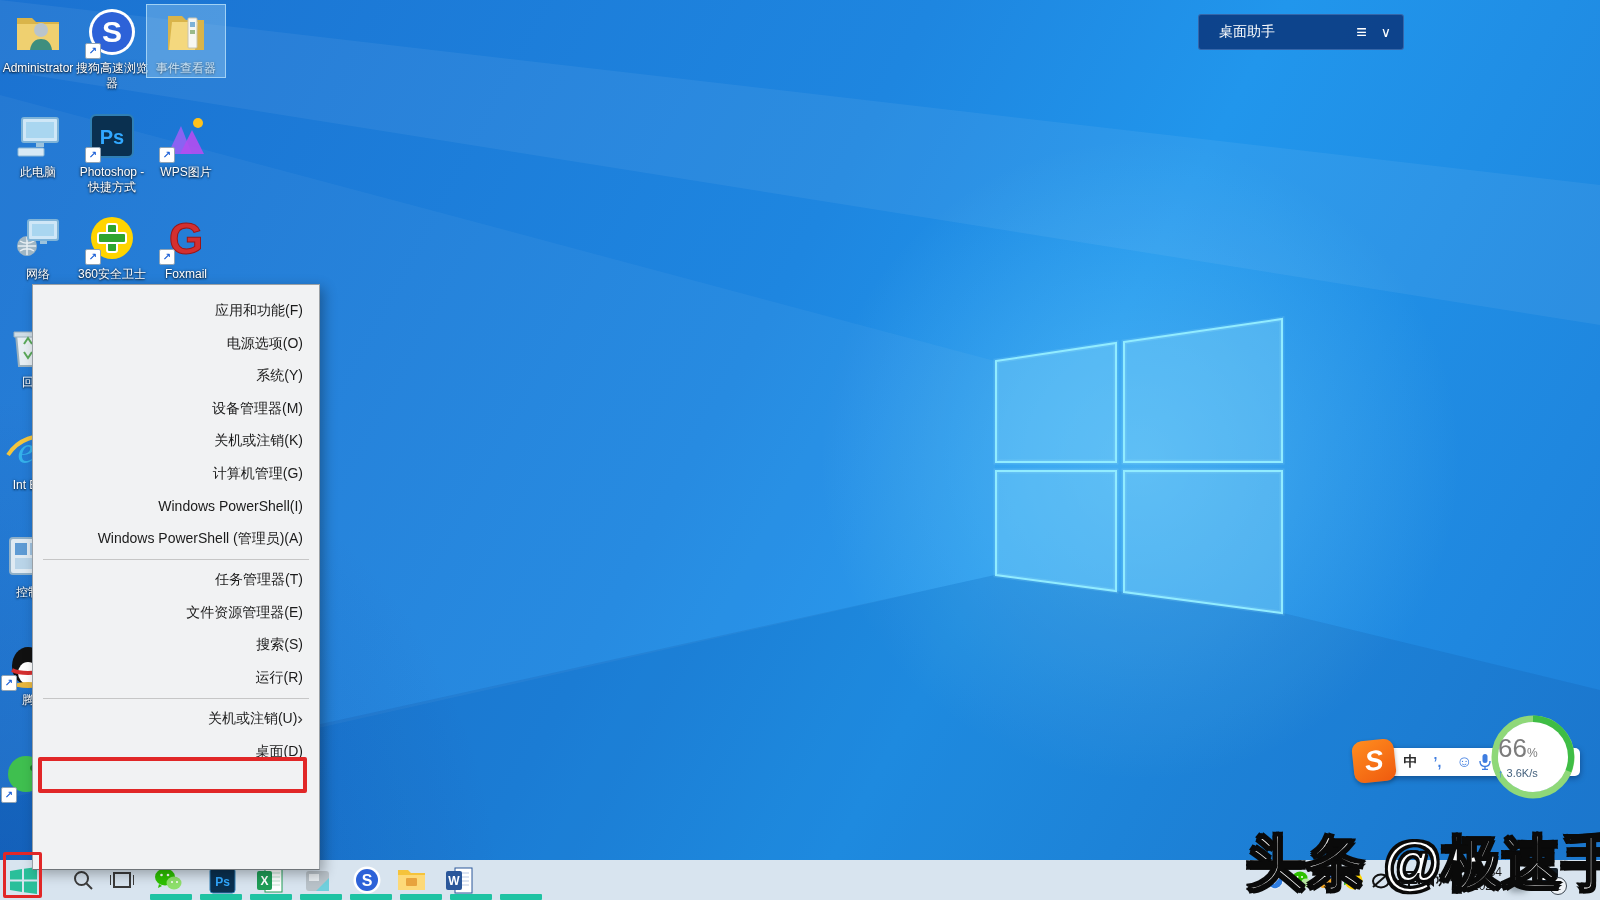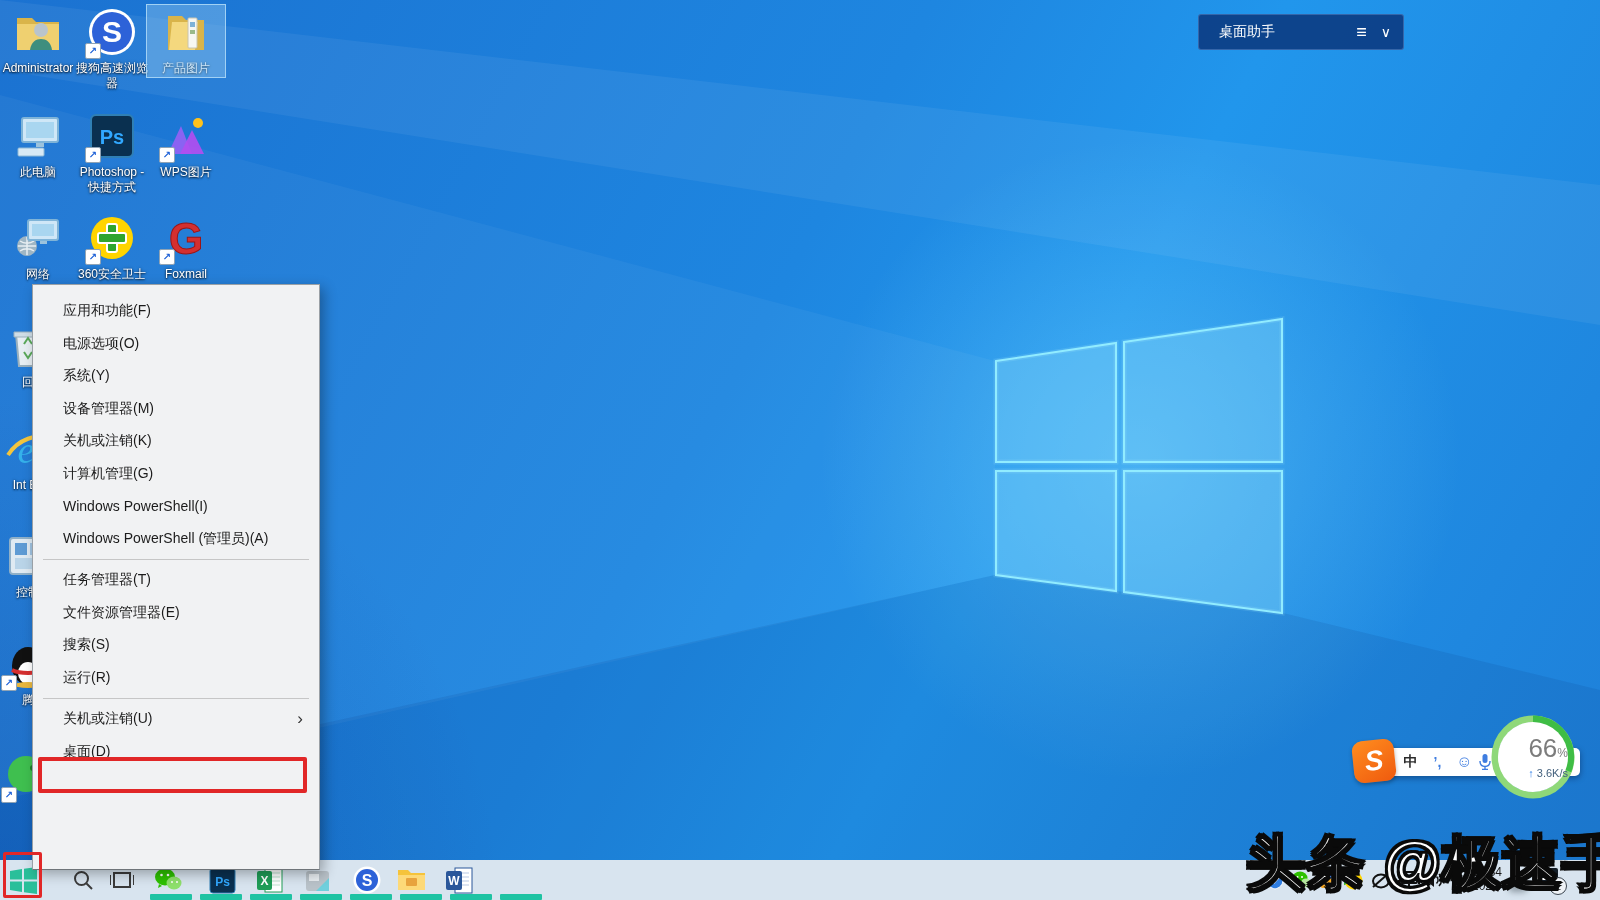--- a/index.html
+++ b/index.html
@@ -18,21 +18,21 @@
   .dicon .lbl{margin-top:5px;font-size:12px;line-height:15px;color:#fff;
     text-shadow:0 1px 2px rgba(0,0,0,.8),0 0 3px rgba(0,0,0,.5);word-break:break-all;}
   .dicon.selected::before{content:"";position:absolute;left:-2px;right:-2px;top:-4px;bottom:-2px;
     background:rgba(140,196,238,.45);border:1px solid rgba(175,218,248,.85);}
   .dicon.partial{width:56px;}
   .shortcut{position:absolute;left:-3px;bottom:-3px;width:14px;height:14px;background:#fff;
     border:1px solid #8fa3b5;border-radius:2px;font-size:10px;line-height:13px;font-weight:bold;color:#1b5fd6;text-align:center;}
   
   .winx{position:absolute;left:32px;top:284px;width:288px;height:586px;box-sizing:border-box;
     background:#f1f2f3;border:1px solid #9aa0a5;border-bottom-color:#6f7478;
-    box-shadow:4px 4px 12px rgba(0,0,0,.3);z-index:30;padding-top:10px;}
+    box-shadow:4px 4px 12px rgba(0,0,0,.3);z-index:30;padding-top:10px;text-align:right;}
   .mi{height:32.5px;display:flex;align-items:center;padding:0 16px 0 30px;font-size:14px;color:#1b1b1b;}
   .mi .mi-label{flex:1;}
   .mi .chev{font-size:17px;color:#333;}
   .msep{height:9px;position:relative;}
   .msep::after{content:"";position:absolute;left:10px;right:10px;top:4px;border-top:1px solid #c6c6c6;}
   
   .annotation{position:absolute;box-sizing:border-box;border:4px solid #e12727;border-radius:2px;z-index:40;pointer-events:none;}
   .run-annotation{left:38px;top:757px;width:269px;height:36px;}
   .start-annotation{left:3px;top:852px;width:39px;height:46px;border-width:3px;}
   
@@ -57,21 +57,21 @@
     background:linear-gradient(150deg,#ff8d1f,#ef5a0e);transform:rotate(-6deg);
     color:#fff;font-weight:bold;font-style:italic;font-size:28px;line-height:42px;text-align:center;
     box-shadow:0 2px 4px rgba(0,0,0,.3);}
   .sg-it{width:25px;text-align:center;color:#3f7de0;font-weight:bold;font-size:14px;}
   .sg-it.dark{color:#2b2b2b;}
   .sg-sq{display:inline-grid;grid-template-columns:7px 7px;grid-gap:2px;margin-left:6px;}
   .sg-sq i{width:7px;height:7px;background:#3f7de0;border-radius:1px;}
   
   .netbadge{position:absolute;left:1491px;top:715px;width:84px;height:84px;z-index:21;}
   .netbadge .inner{position:absolute;left:7px;top:7px;width:70px;height:70px;border-radius:50%;background:#fff;
-    display:flex;flex-direction:column;align-items:flex-end;justify-content:center;}
+    display:flex;flex-direction:column;align-items:flex-start;justify-content:center;}
   .nb-pct{font-size:26px;color:#7c7c7c;line-height:26px;}
   .nb-pct small{font-size:12px;}
   .nb-speed{font-size:11px;color:#44617d;margin-top:1px;}
   .nb-speed b{color:#2f7fe8;font-weight:bold;}
   
   .assistant{position:absolute;left:1198px;top:14px;width:204px;height:34px;background:rgba(9,48,116,.8);
     border:1px solid rgba(130,170,225,.35);border-radius:3px;display:flex;align-items:center;color:#fff;z-index:8;}
   .assistant .ttl{font-size:14px;padding-left:20px;flex:1;}
   .assistant .ham{font-size:18px;margin-right:14px;}
   .assistant .chv{font-size:14px;margin-right:12px;}
@@ -136,21 +136,21 @@
   <div class="dicon selected" style="left:148px;top:8px">
     <div class="ic">
       <svg width="48" height="48" viewBox="0 0 48 48">
           <path d="M6 8h14l4 4h18v30H6z" fill="#d9b44a"></path>
           <path d="M10 14h26l-3 28H7z" fill="#f4d87e"></path>
           <rect x="26" y="10" width="9" height="30" rx="1" fill="#f7f7f2" stroke="#c9c4ae"></rect>
           <rect x="28" y="14" width="5" height="5" fill="#7fb2d8"></rect>
           <rect x="28" y="22" width="5" height="4" fill="#9ab98a"></rect>
         </svg>
     </div>
-    <div class="lbl">产品图片</div>
+    <div class="lbl">事件查看器</div>
   </div>
 
   <div class="dicon" style="left:0px;top:112px">
     <div class="ic">
       <svg width="48" height="48" viewBox="0 0 48 48">
           <rect x="8" y="6" width="36" height="24" rx="2" fill="#cfe7f7" stroke="#7fb4d8" stroke-width="2"></rect>
           <rect x="12" y="10" width="28" height="16" fill="#a9d6f0"></rect>
           <rect x="22" y="31" width="8" height="4" fill="#9cc3dd"></rect>
           <rect x="4" y="36" width="26" height="8" rx="1" fill="#d7e9f5" stroke="#8fb9d6"></rect>
         </svg>

